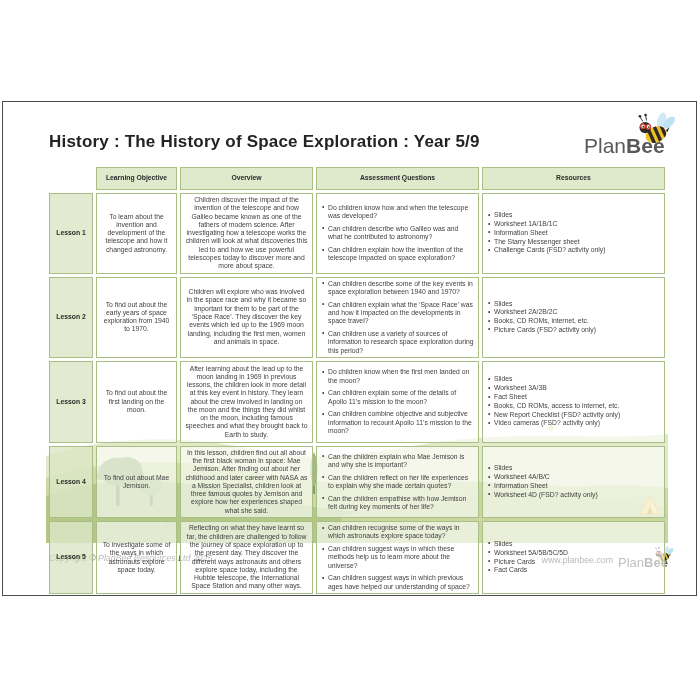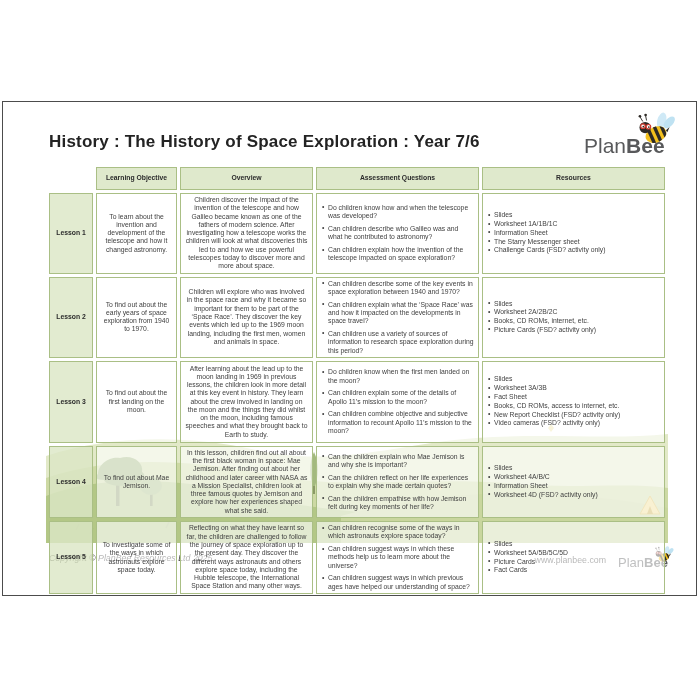--- a/index.html
+++ b/index.html
@@ -54,21 +54,21 @@
   .r-list .bullet-item { margin-bottom:0.5px; }
   
   .landscape { position:absolute; left:43px; top:320px; width:622px; height:121px; z-index:0; }
   .table-wrap { z-index:1; }
   
   .footer-left {
     position:absolute; left:46px; top:451px; font-size:8.8px; color:#434343;font-style:italic;
   }
   .footer-right {
     position:absolute; right:26px; top:446px; height:24px;
-    display:flex; align-items:center; gap:12px;
+    display:flex; align-items:center; gap:5px;
   }
   .footer-right .site { font-size:8.8px; color:#434343; }
   .footer-right .mini-logo { position:relative; width:52px; height:22px; }
   .footer-right .mini-logo .word { position:absolute; left:0; bottom:1px; font-size:13px; color:#58595b; }
   .footer-right .mini-logo svg.bee-img { position:absolute; right:-4px; top:-3px; width:20px; height:17px; }
 </style>
 </head>
 <body>
 
 <svg width="0" height="0" style="position:absolute">
@@ -96,21 +96,21 @@
       <circle cx="7.2" cy="15" r="2.4" fill="#ffffff" stroke="#d23b2f" stroke-width="1.2"></circle>
       <circle cx="13" cy="15.6" r="2.4" fill="#ffffff" stroke="#d23b2f" stroke-width="1.2"></circle>
       <circle cx="7.6" cy="15.4" r="0.9" fill="#2d2a26"></circle>
       <circle cx="13.4" cy="16" r="0.9" fill="#2d2a26"></circle>
     </g>
   </defs>
 </svg>
 
 <div class="page">
 
-  <div class="page-title">History : The History of Space Exploration : Year 7/6</div>
+  <div class="page-title">History : The History of Space Exploration : Year 5/9</div>
 
   <div class="logo">
     <div class="word"><span class="plan">Plan</span><span class="bee">Bee</span></div>
     <svg class="bee-img" viewBox="0 0 42 36">
         <use href="#bee-glyph"></use>
       </svg>
   </div>
 
   <svg class="landscape" viewBox="0 0 622 121" preserveAspectRatio="none">
     <path d="M0,34 C60,14 140,12 210,28 C290,46 350,22 430,16 C500,11 570,18 622,12 L622,121 L0,121 Z" fill="#e2e9c8"></path>

